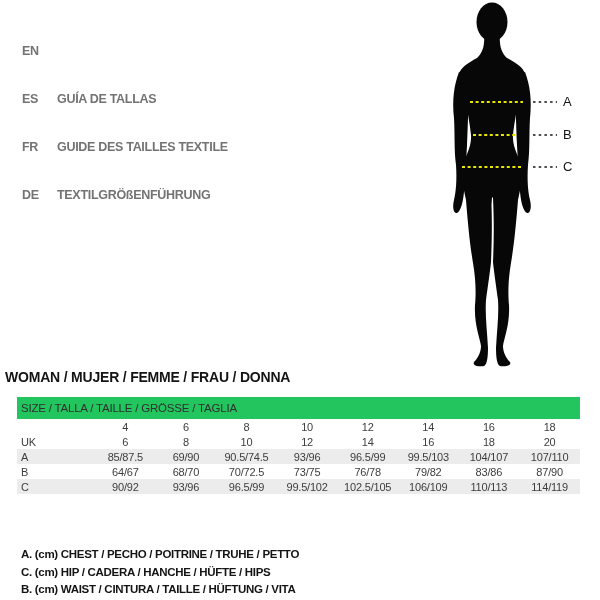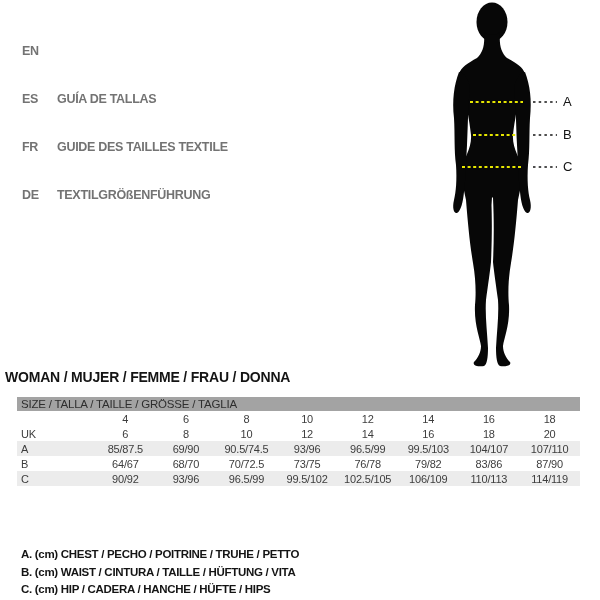--- a/index.html
+++ b/index.html
@@ -13,21 +13,21 @@
   .lang-code{width:35px;flex:0 0 35px;}
   
   #figure-wrap{position:absolute;left:430px;top:0;width:170px;height:380px;}
   
   #gender-title{position:absolute;left:5px;top:369px;font-size:14px;font-weight:700;letter-spacing:-0.2px;color:#141414;}
   
   #size-table{position:absolute;left:17px;top:397px;width:563px;border-collapse:collapse;table-layout:fixed;}
   #size-table td{font-size:11px;letter-spacing:-0.2px;color:#3d3d3d;text-align:center;padding:0;height:15px;vertical-align:middle;}
   #size-table td.row-label{text-align:left;padding-left:4px;}
   #size-table tr.shaded td{background:#ececec;}
-  #size-table tr.table-header td{background:#a3a3a3;text-align:left;padding-left:4px;height:14px;color:#2e2e2e;font-size:11.5px;}
+  #size-table tr.table-header td{background:#22c55e;text-align:left;padding-left:4px;height:22px;color:#2e2e2e;font-size:11.5px;}
   
   #legend{position:absolute;left:21px;top:546px;}
   .legend-line{font-size:11.5px;font-weight:700;letter-spacing:-0.3px;line-height:17.5px;color:#141414;}
   svg text{font-family:"Liberation Sans", sans-serif;}
 </style>
 </head>
 <body>
 
 <div id="lang-block">
     <div class="lang-row">
@@ -195,15 +195,15 @@
         <td>102.5/105</td>
         <td>106/109</td>
         <td>110/113</td>
         <td>114/119</td>
       </tr>
     </tbody>
 </table>
 
 <div id="legend">
     <div class="legend-line">A. (cm) CHEST / PECHO / POITRINE / TRUHE / PETTO</div>
+    <div class="legend-line">C. (cm) HIP / CADERA / HANCHE / HÜFTE / HIPS</div>
     <div class="legend-line">B. (cm) WAIST / CINTURA / TAILLE / HÜFTUNG / VITA</div>
-    <div class="legend-line">C. (cm) HIP / CADERA / HANCHE / HÜFTE / HIPS</div>
   </div>
 
 </body></html>

